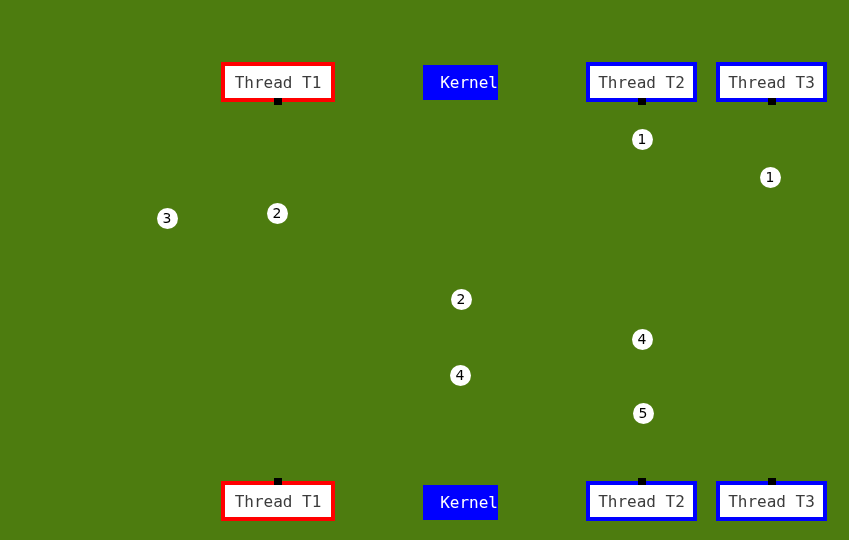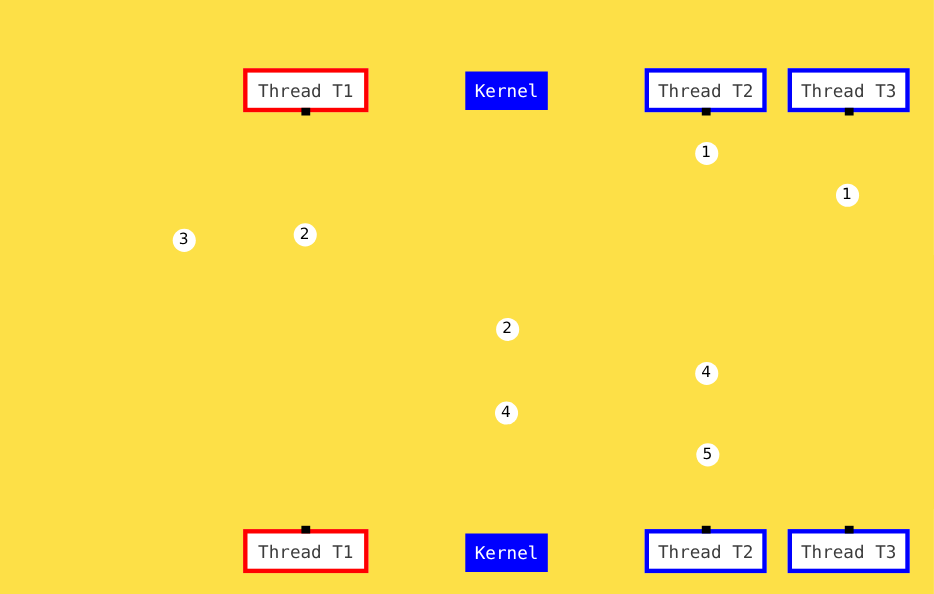--- a/index.html
+++ b/index.html
@@ -21,20 +21,21 @@
     justify-content: center;
     font-size: 16px;
     white-space: nowrap;
   }
   .actor-box.thread {
     border-style: solid;
     border-width: 4px;
   }
   .actor-box.kernel {
     border: none;
+    justify-content: flex-end;
   }
   .stub {
     position: absolute;
     width: 8px;
     height: 7px;
   }
   .marker {
     position: absolute;
     width: 21px;
     height: 21px;
@@ -43,21 +44,21 @@
     align-items: center;
     justify-content: center;
     font-family: "DejaVu Sans", sans-serif;
     font-size: 14px;
     line-height: 1;
   }
 </style>
 </head>
 <body>
 
-<div id="stage" style="background: #fde047;">
+<div id="stage" style="background: #4d7c0f;">
     <div class="actor-box thread" style="left: 221px; width: 114px; top: 62px; height: 40px; border-color: rgb(255, 0, 0); background: rgb(255, 255, 255); color: rgb(60, 60, 60);">
       <span>Thread T1</span>
     </div>
     <div class="stub" style="background: rgb(0, 0, 0); left: 274px; top: 98px;"></div>
     <div class="actor-box kernel" style="left: 423px; width: 75px; top: 65px; height: 35px; background: rgb(0, 0, 255); color: rgb(255, 255, 255);">
       <span>Kernel</span>
     </div>
     <div class="actor-box thread" style="left: 586px; width: 111px; top: 62px; height: 40px; border-color: rgb(0, 0, 255); background: rgb(255, 255, 255); color: rgb(60, 60, 60);">
       <span>Thread T2</span>
     </div>

